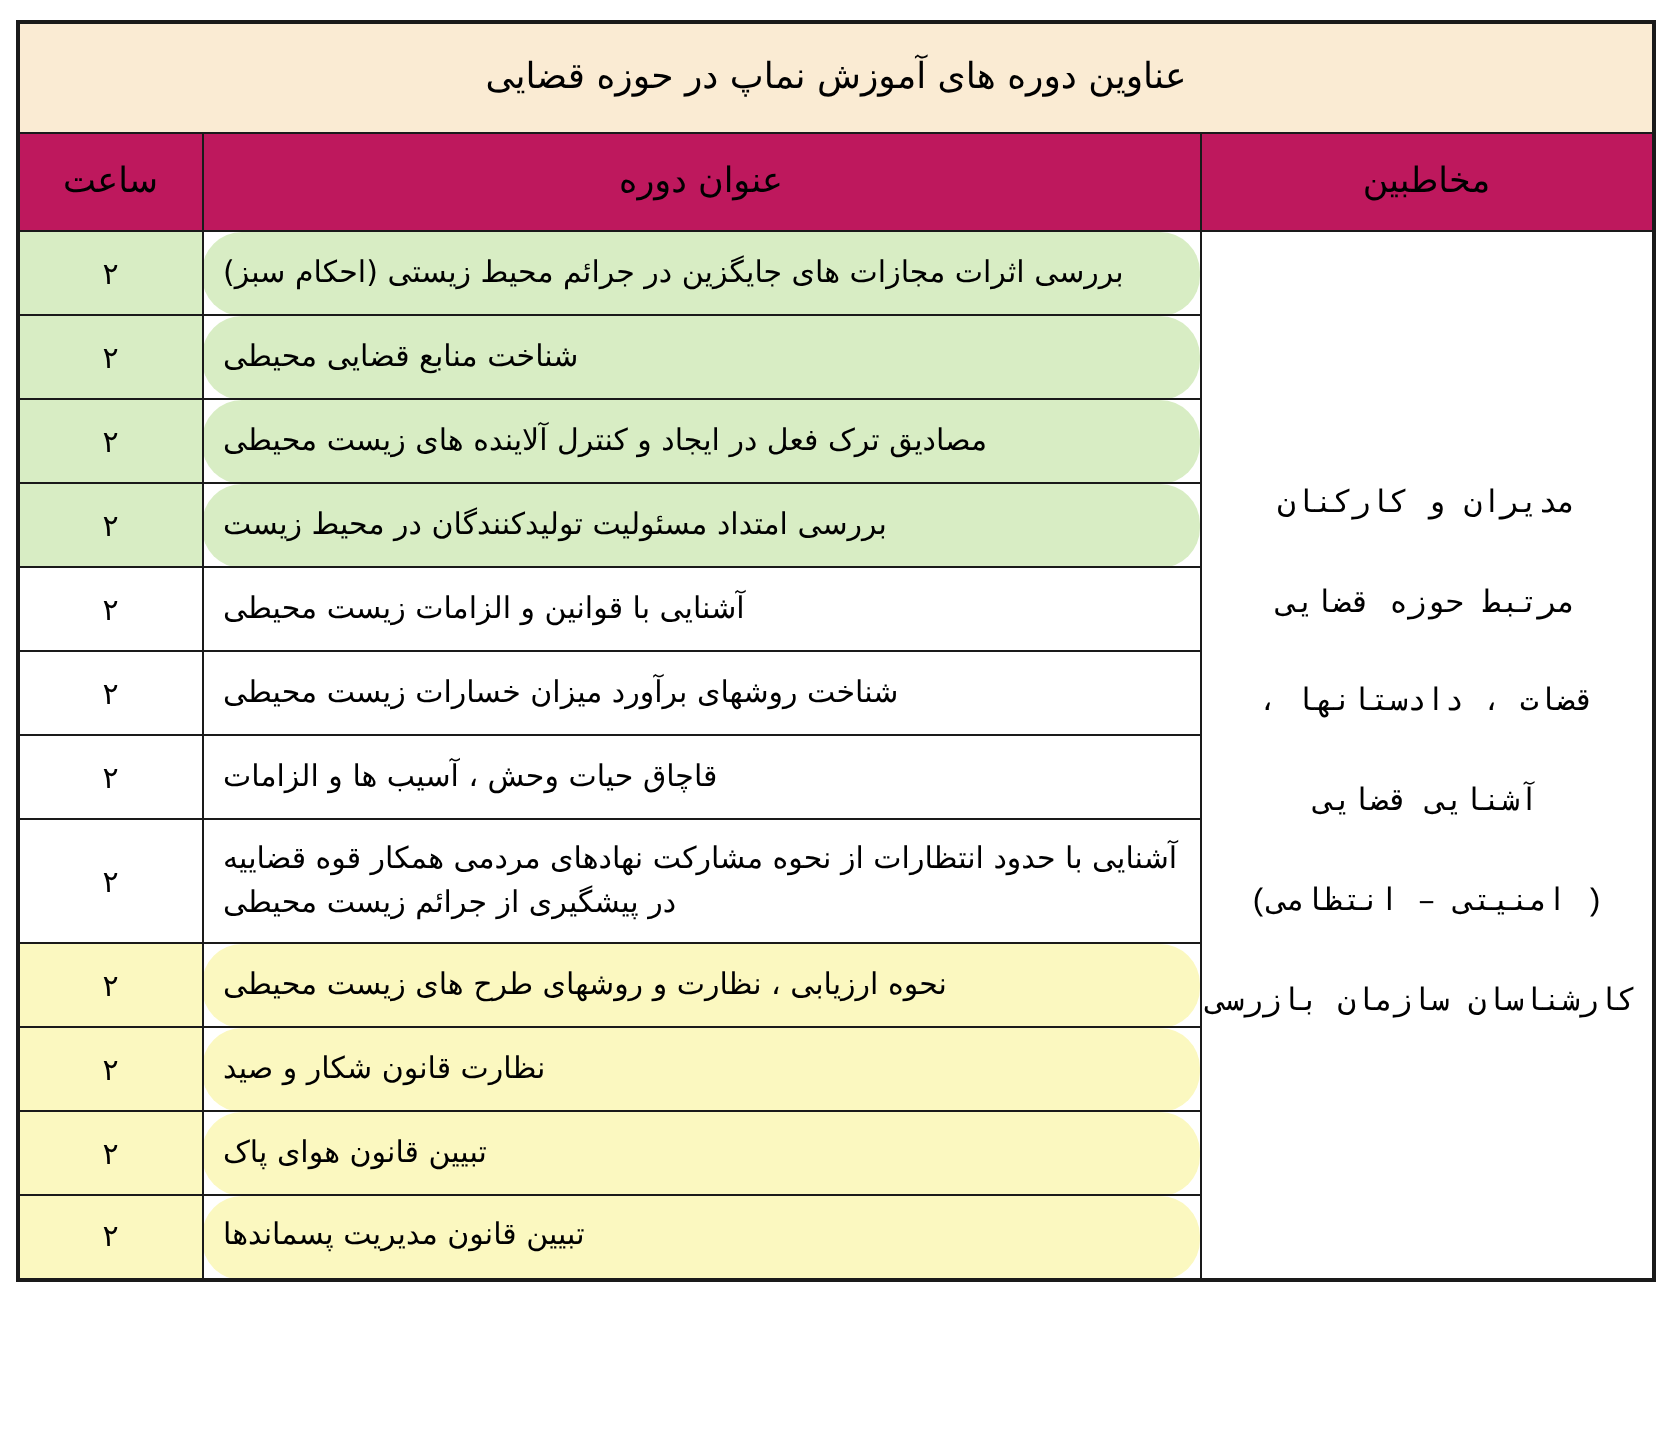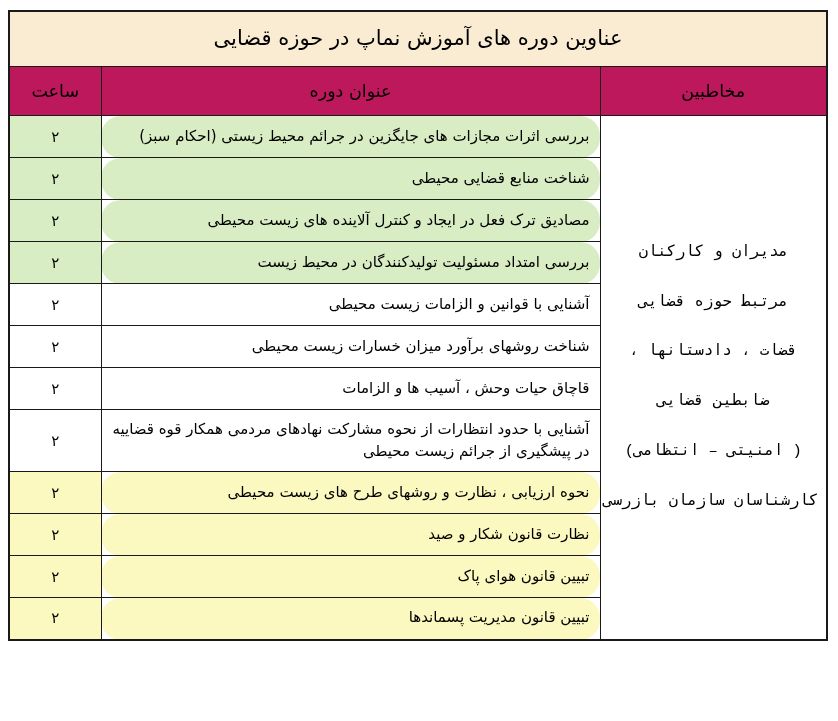--- a/index.html
+++ b/index.html
@@ -43,21 +43,21 @@
 
   
   col.col-audience { width: 227px; }
   col.col-title    { width: 499px; }
   col.col-hours    { width: 92px; }
 
   
   .title-row td {
     background: #faebd3;
     height: 54px;
-    font-size: 21px;
+    font-size: 18px;
     font-weight: bold;
     letter-spacing: 0;
     line-height: 1.3;
     margin-top: 44px;
   }
 
   
   .head-row th {
     background: #be185d;
     height: 48px;
@@ -77,21 +77,21 @@
     display: block;
     padding: 16px 0;
     white-space: nowrap;
     font-family: Liberation Mono, monospace;
   }
 
   
   .body-row td.title-cell {
     font-size: 15px;
     line-height: 1.45;
-    text-align: right;
+    text-align: left;
     padding: 6px 10px;
     border-radius: 20px;
   }
   .body-row td.hours-cell {
     font-size: 15px;
   }
 
   .body-row { height: 42px; }
   .body-row.tall { height: 62px; }
 
@@ -124,21 +124,21 @@
         <th>مخاطبین</th>
         <th>عنوان دوره</th>
         <th>ساعت</th>
       </tr>
 
     <tr class="body-row sh-green">
           <td class="audience-cell" rowspan="12">
             <span class="aud-line">مدیران و کارکنان</span>
             <span class="aud-line">مرتبط حوزه قضایی</span>
             <span class="aud-line">قضات ، دادستانها ،</span>
-            <span class="aud-line">ضابطین قضایی</span>
+            <span class="aud-line">آشنایی قضایی</span>
             <span class="aud-line">( امنیتی – انتظامی)</span>
             <span class="aud-line">کارشناسان سازمان بازرسی</span>
           </td>
           <td class="title-cell">بررسی اثرات مجازات های جایگزین در جرائم محیط زیستی (احکام سبز)</td>
           <td class="hours-cell">۲</td>
         </tr>
         <tr class="body-row sh-green">
           <td class="title-cell">شناخت منابع قضایی محیطی</td>
           <td class="hours-cell">۲</td>
         </tr>

